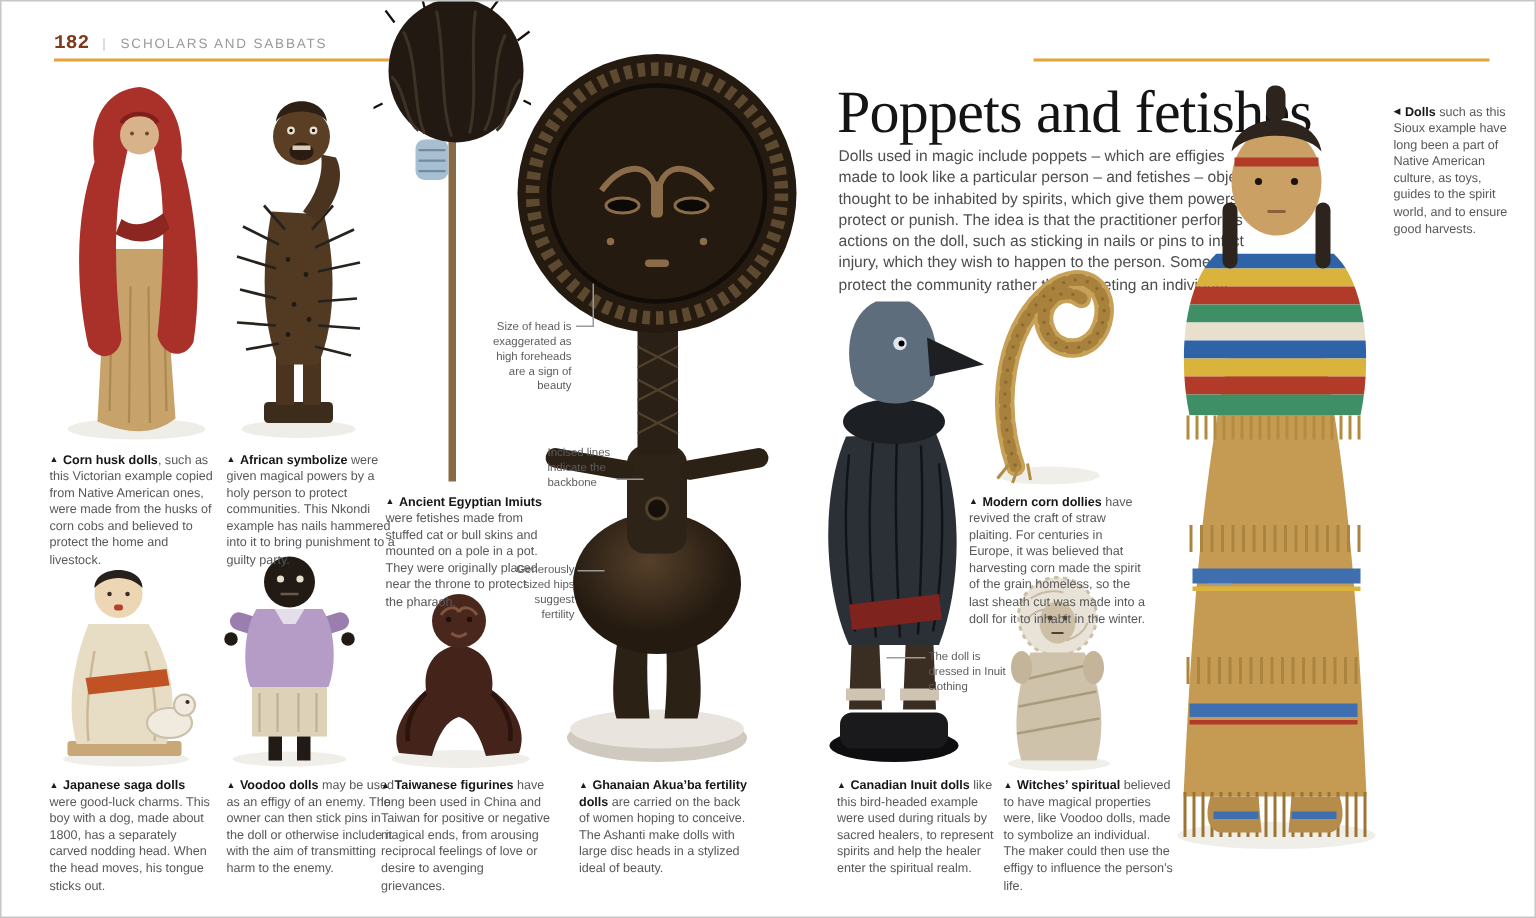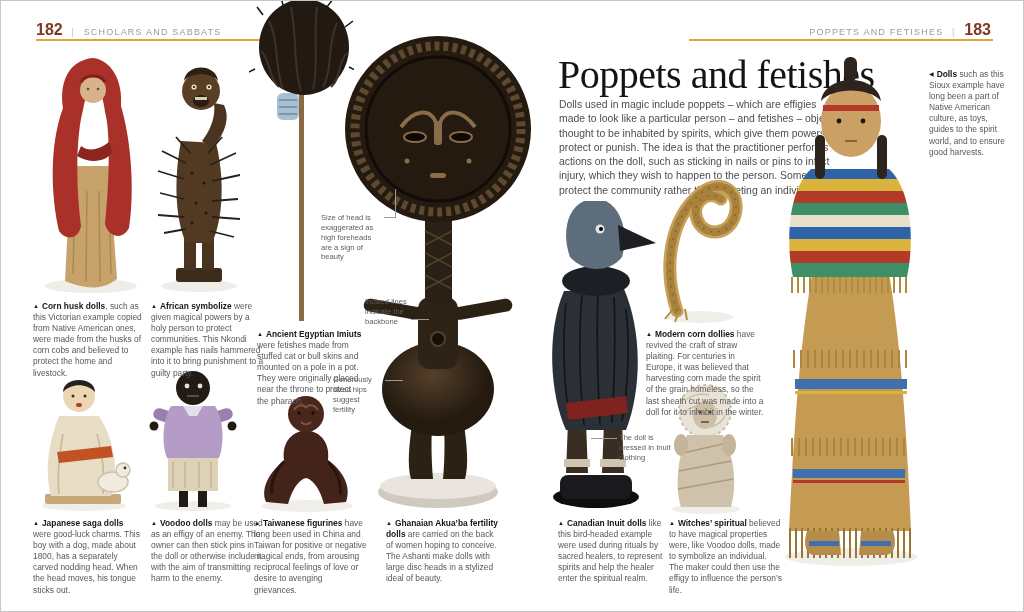--- a/index.html
+++ b/index.html
@@ -7,54 +7,49 @@
     --caption-lead:#161616; --body-text:#57585a;
   }
   *{margin:0;padding:0;box-sizing:border-box}
   html,body{background:#fff}
   body{font-family:"Liberation Sans",sans-serif;width:1024px;height:612px;position:relative;overflow:hidden}
   .spread{position:absolute;left:0;top:0;width:1024px;height:612px;background:#fff;border:1px solid #c6c6c6}
   .abs{position:absolute}
 
   
   .hdr{position:absolute;top:20px;font-size:9px;letter-spacing:1.2px;color:var(--header-text);white-space:nowrap}
-  .hdr .num{font-family:Liberation Sans, sans-serif;font-weight:bold;font-size:16px;letter-spacing:0;color:var(--page-number)}
+  .hdr .num{font-family:Liberation Mono, monospace;font-weight:bold;font-size:13px;letter-spacing:0;color:var(--page-number)}
   .hdr .sep{color:#c2c2c2;margin:0 5px}
   .rule{position:absolute;top:38px;height:2px;background:var(--accent-rule)}
 
   
   .title{position:absolute;font-family:"Liberation Serif",serif;font-size:40px;font-weight:400;color:#141414;letter-spacing:-0.5px;white-space:nowrap}
   .intro{position:absolute;font-size:10.4px;line-height:1.37;color:#4c4d4f}
 
   
   .cap{position:absolute;font-size:8.4px;line-height:1.32;color:var(--body-text)}
   .cap b{color:var(--caption-lead);font-weight:bold}
   .cap .mk{font-size:6px;color:#1a1a1a;margin-right:3px;vertical-align:1px}
 
   
   .ann{position:absolute;font-size:7.6px;line-height:1.3;color:#5b5c5e}
-  .ann.r{text-align:left}
+  .ann.r{text-align:right}
   .lead-line{position:absolute;background:#9a9a9a}
 
   svg{display:block}
 </style>
 </head>
 <body>
 
 <div class="spread">
 
   <div class="hdr" style="left:35px">
     <span class="num">182</span>
     <span class="sep">|</span>
     <span>SCHOLARS AND SABBATS</span>
-  </div>
-  <div class="hdr" style="right:32px">
-    <span>POPPETS AND FETISHES</span>
-    <span class="sep">|</span>
-    <span class="num">183</span>
   </div>
   <div class="rule" style="left:35px;width:296px"></div>
   <div class="rule" style="left:688px;width:304px"></div>
 
   <h1 class="title" style="left:557px;top:50px">Poppets and fetishes</h1>
   <p class="intro" style="left:558px;top:97px;width:284px">Dolls used in magic include poppets – which are effigies made to look like a particular person – and fetishes – objects thought to be inhabited by spirits, which give them powers to protect or punish. The idea is that the practitioner performs actions on the doll, such as sticking in nails or pins to inflict injury, which they wish to happen to the person. Some dolls protect the community rather than targeting an individual.</p>
 
   <div class="abs" style="left:30px;top:45px">
     <svg width="115" height="250" viewBox="0 0 115 250">
       <ellipse cx="60" cy="240" rx="46" ry="7" fill="#efede8"></ellipse>

